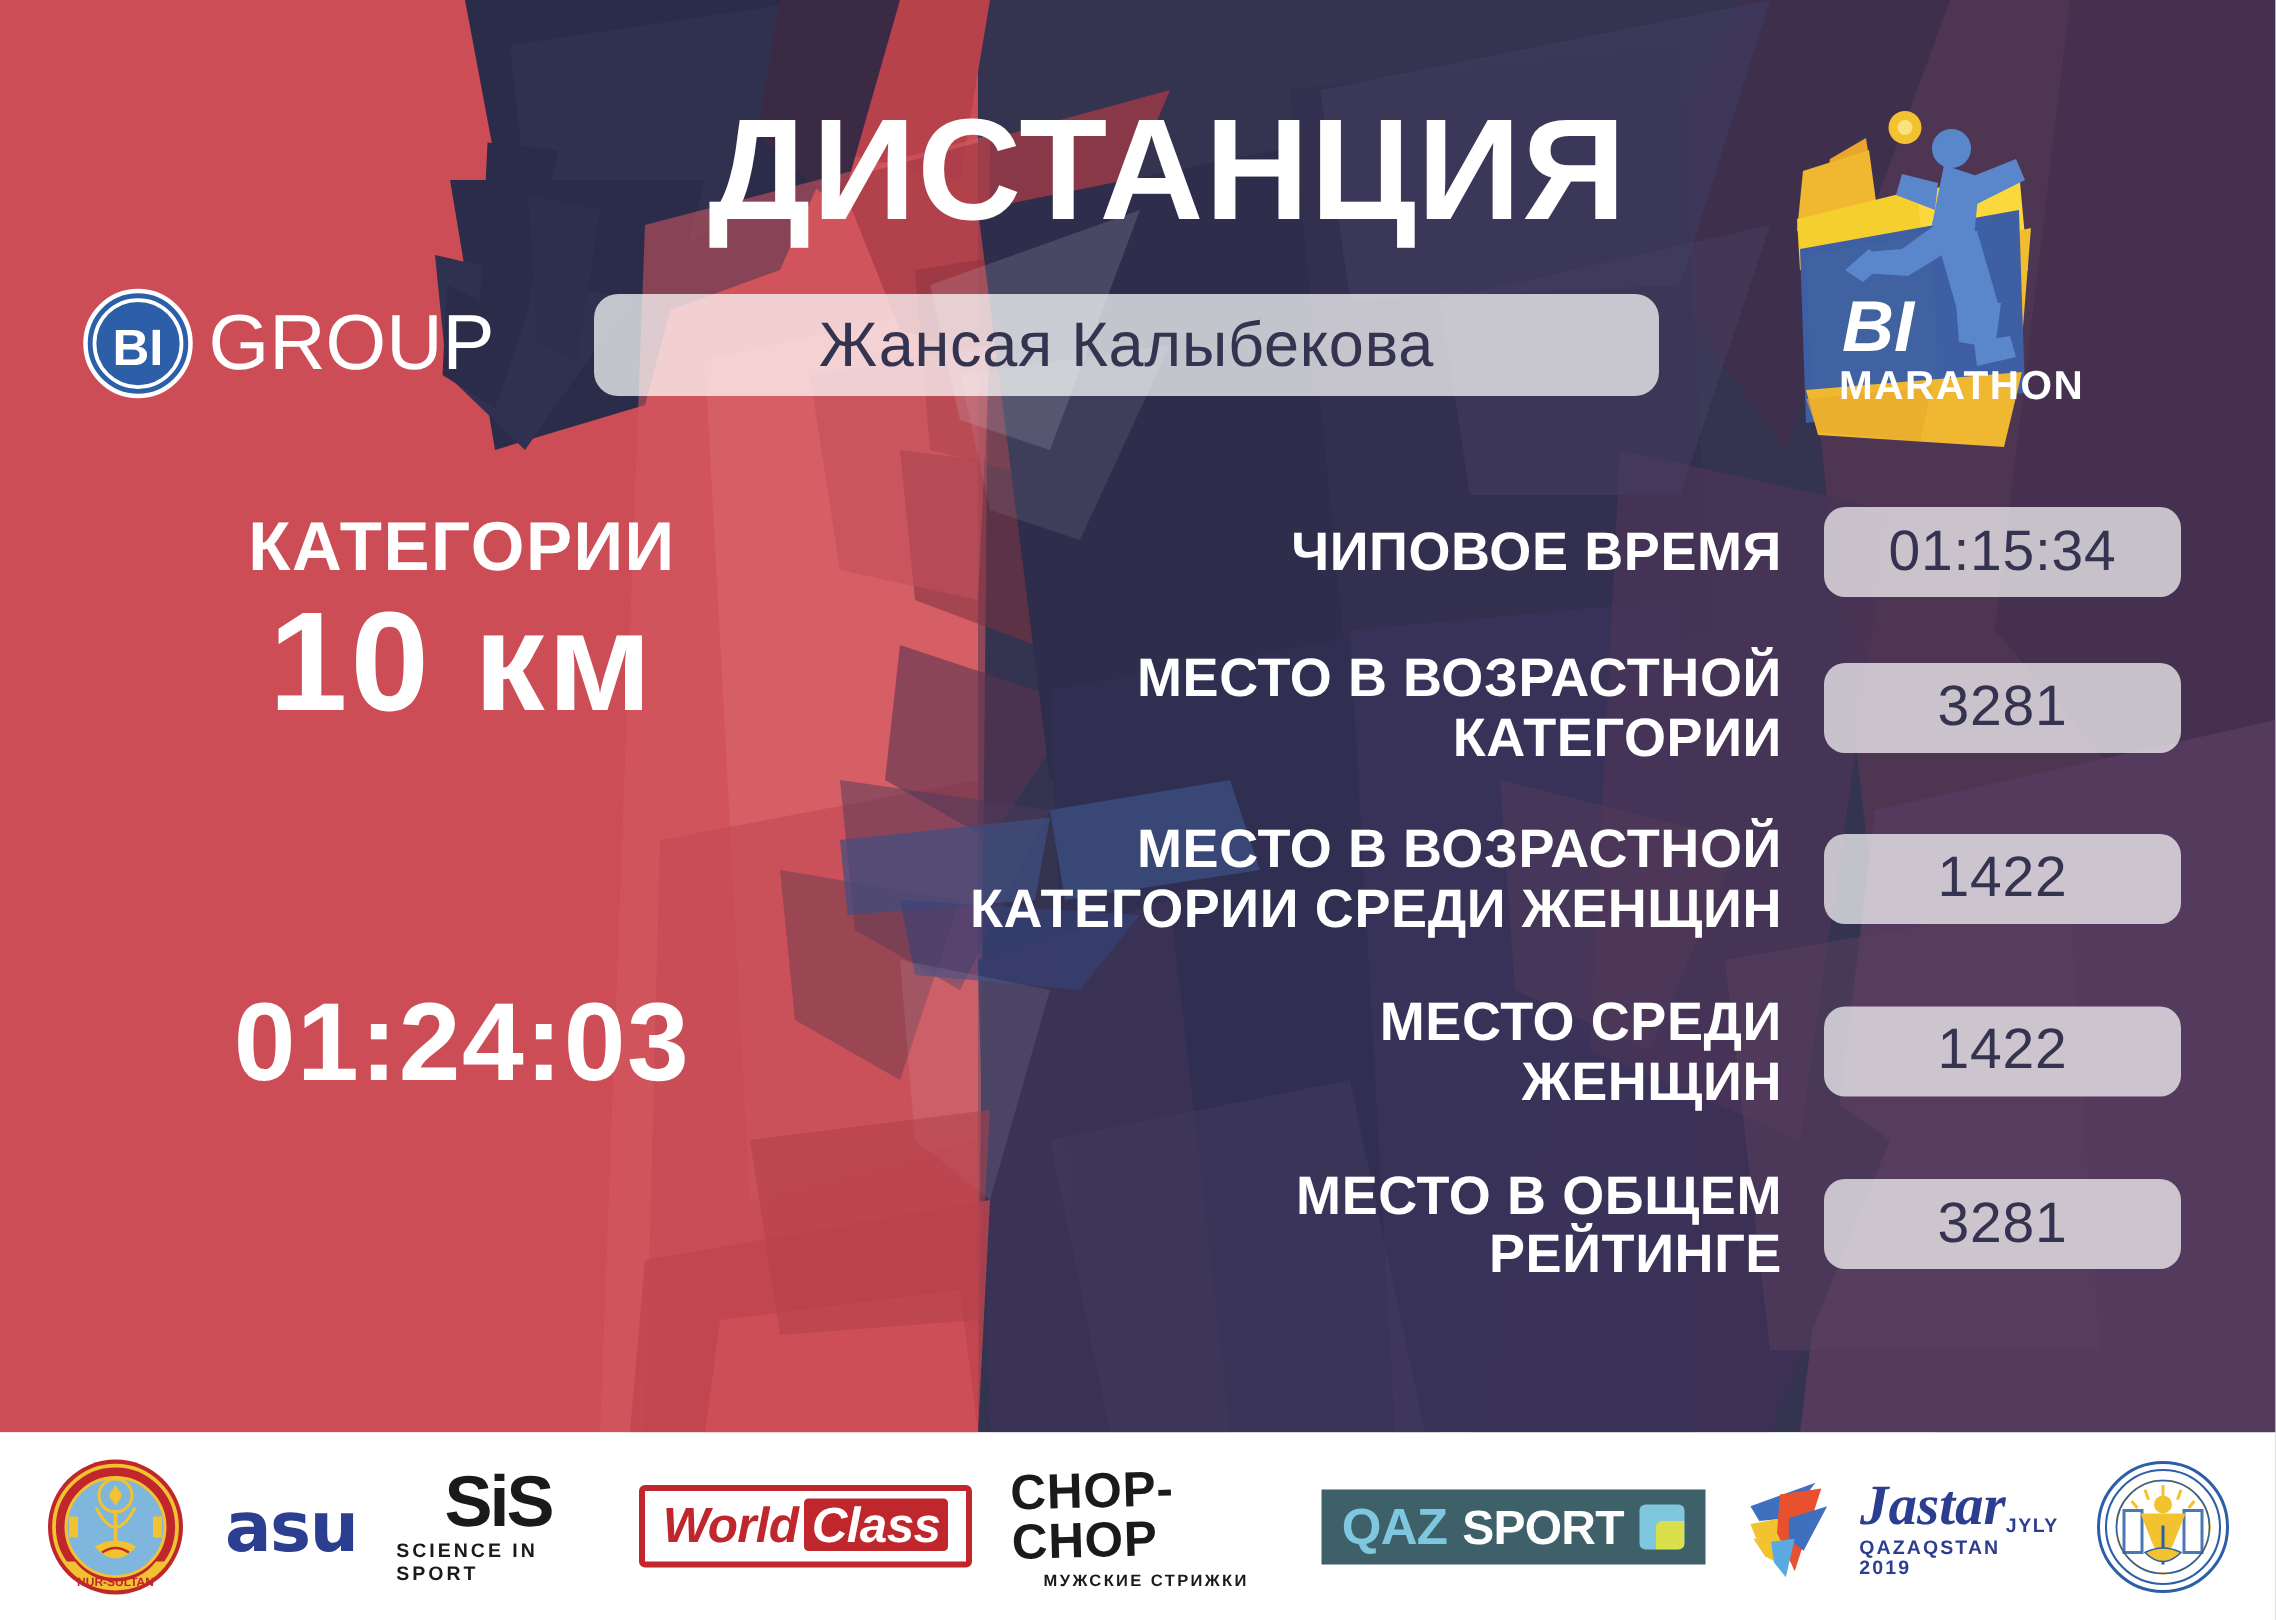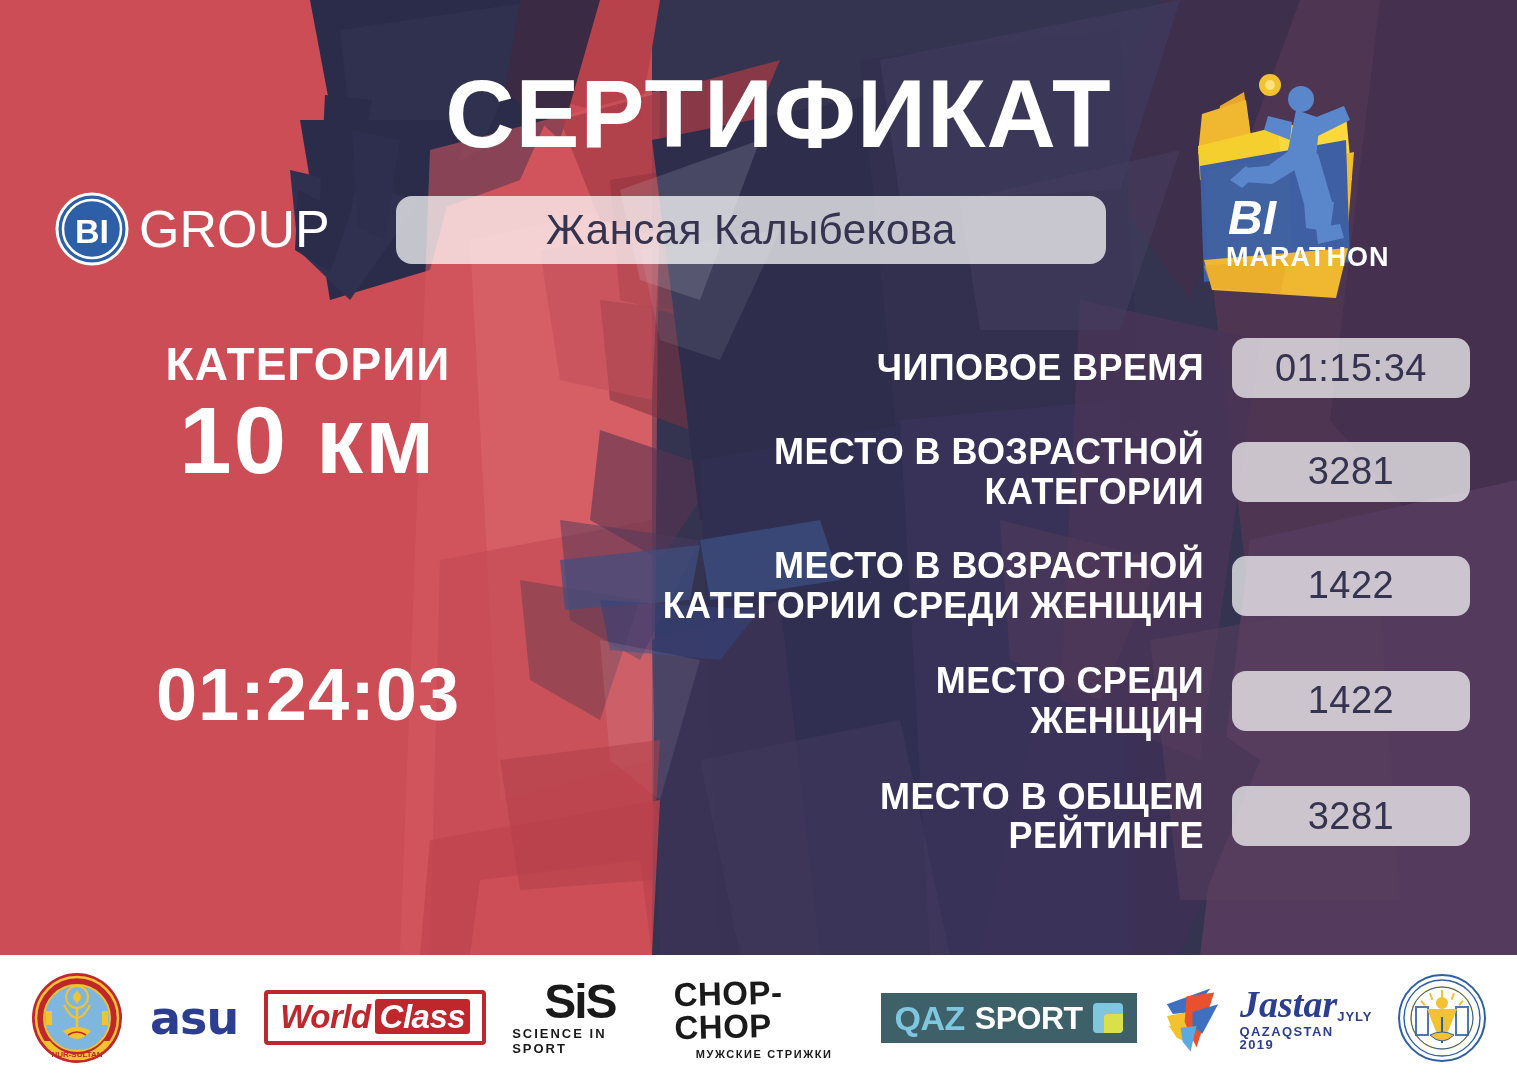--- a/index.html
+++ b/index.html
@@ -55,21 +55,21 @@
 
   
   .left-col{position:absolute;left:28px;top:340px;width:560px;text-align:center;color:#ffffff;}
   .lbl-distance{font-size:46px;font-weight:bold;letter-spacing:1px;line-height:1.05;}
   .val-distance{font-size:94px;font-weight:bold;letter-spacing:2px;line-height:1.05;margin-top:4px;}
   .left-col-2{position:absolute;left:28px;top:648px;width:560px;text-align:center;color:#ffffff;}
   .lbl-finish{font-size:44px;font-weight:bold;letter-spacing:1px;line-height:1.12;}
   .val-finish{font-size:74px;font-weight:bold;letter-spacing:1px;line-height:1.1;margin-top:6px;}
 
   
-  .stats{position:absolute;left:520px;top:338px;width:950px;}
+  .stats{position:absolute;left:504px;top:338px;width:950px;}
   .stat-row{
     display:flex;align-items:center;justify-content:flex-end;
     margin-bottom:23px;
   }
   .stat-label{
     flex:1 1 auto;
     text-align:right;
     color:#ffffff;
     font-size:36px;
     font-weight:bold;
@@ -198,21 +198,21 @@
       <polygon points="620,190 760,140 700,300 640,280" fill="#d7d9e4" opacity="0.16"></polygon>
       <polygon points="640,250 780,230 720,360 660,340" fill="#cfd3e0" opacity="0.10"></polygon>
       <polygon points="600,640 700,660 660,800 610,760" fill="#e0e2ec" opacity="0.10"></polygon>
 
       <polygon points="430,840 660,800 652,955 420,955" fill="#c0454f" opacity="0.8"></polygon>
       <polygon points="480,880 640,860 652,955 470,955" fill="#d25158" opacity="0.7"></polygon>
       <polygon points="500,760 660,740 652,880 520,890" fill="#b23f4b" opacity="0.55"></polygon>
     </svg>
   </div>
 
-  <div class="title">СЕРТИФИКАТ</div>
+  <div class="title">ДИСТАНЦИЯ</div>
 
   <div class="name-pill">
     <span>Жансая Калыбекова</span>
   </div>
 
   <div class="bigroup">
     <svg class="bigroup-mark" viewBox="0 0 74 74">
       <circle cx="37" cy="37" r="35" fill="#2c5fa8" stroke="#ffffff" stroke-width="3"></circle>
       <circle cx="37" cy="37" r="29" fill="none" stroke="#ffffff" stroke-width="2.5"></circle>
       <text x="37" y="51" text-anchor="middle" font-family="Liberation Sans, sans-serif" font-size="34" font-weight="bold" fill="#ffffff">BI</text>
@@ -309,28 +309,28 @@
         <path d="M72 40 L78 40 L78 54 L72 54 Z" fill="#f2c230"></path>
         <path d="M14 70 A 40 40 0 0 0 80 70 L74 70 A 34 34 0 0 1 20 70 Z" fill="#f2c230"></path>
         <text x="47" y="86" text-anchor="middle" font-family="Liberation Sans, sans-serif" font-size="8" font-weight="bold" fill="#c0272d">NUR-SULTAN</text>
       </svg>
     </div>
 
     <div class="sp">
       <div class="sp-asu">asu</div>
     </div>
 
+    <div class="sp sp-sis">
+      <div class="big">SiS</div>
+      <div class="sub">SCIENCE IN SPORT</div>
+    </div>
+
     <div class="sp sp-wc">
       <span class="w1">World</span>
       <span class="w2">Class</span>
-    </div>
-
-    <div class="sp sp-sis">
-      <div class="big">SiS</div>
-      <div class="sub">SCIENCE IN SPORT</div>
     </div>
 
     <div class="sp sp-chop">
       <div class="big">CHOP-CHOP</div>
       <div class="sub">МУЖСКИЕ СТРИЖКИ</div>
     </div>
 
     <div class="sp sp-qaz">
       <span class="t1">QAZ</span>
       <span class="t2">SPORT</span>

